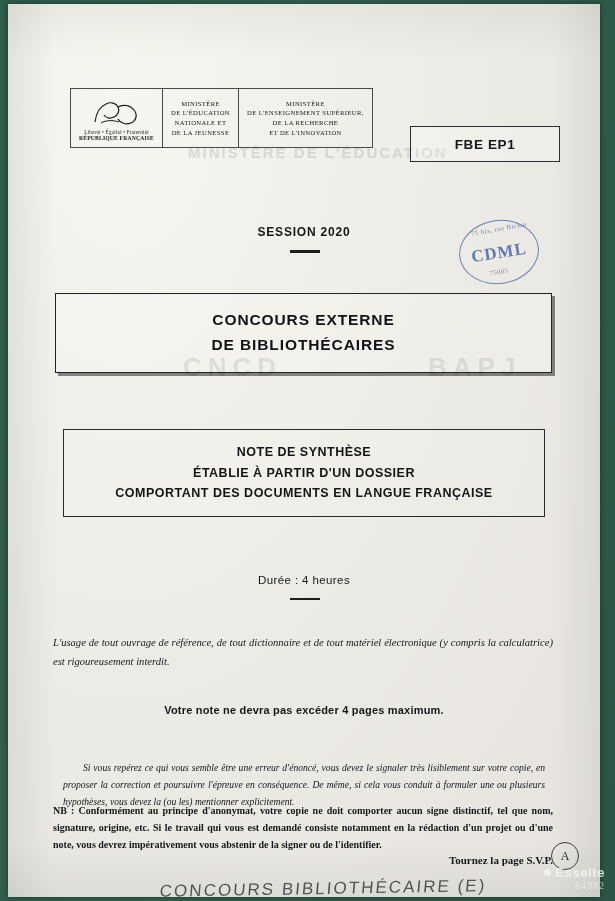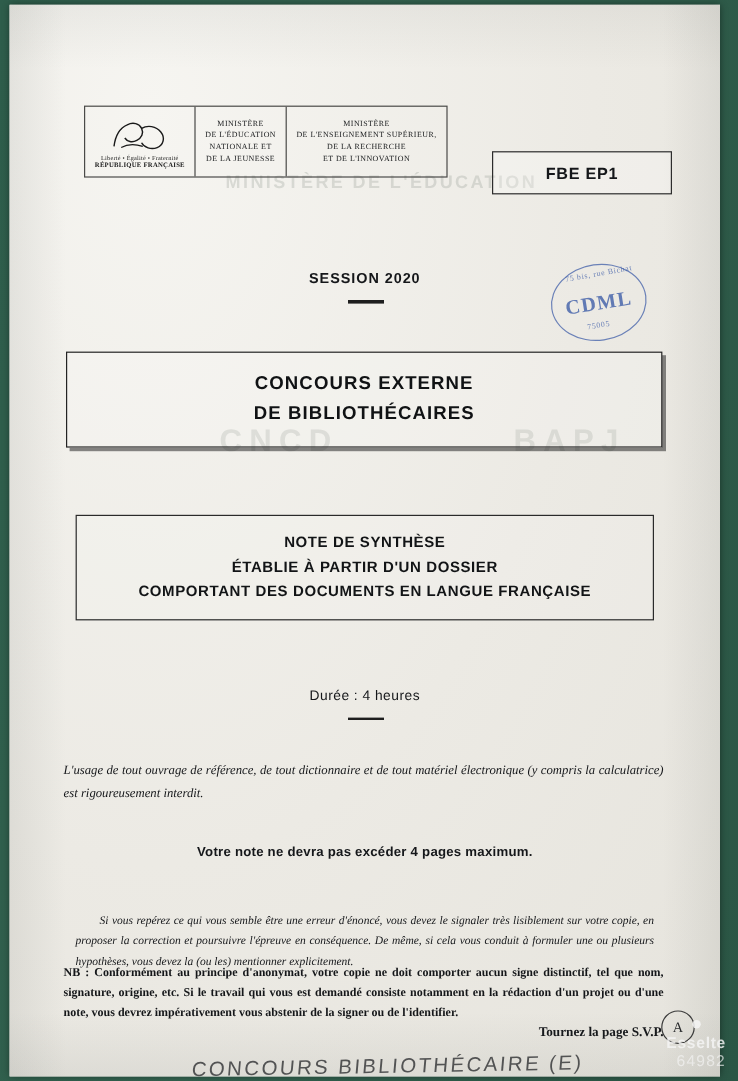--- a/index.html
+++ b/index.html
@@ -314,31 +314,31 @@
     font-family: "Liberation Sans", sans-serif;
   }
   #esselte .brand {
     font-size: 13px;
     letter-spacing: .6px;
     font-weight: bold;
     display: flex;
     align-items: center;
     gap: 4px;
     justify-content: flex-end;
-    flex-direction: column;
   }
   #esselte .dot {
     width: 7px; height: 7px; border-radius: 50%;
     background: rgba(245,245,245,.85);
     display: inline-block;
   }
   #esselte .num {
-    font-size: 13px;
+    font-size: 10px;
     letter-spacing: 1px;
     opacity: .8;
+    font-family: Liberation Serif, serif;
   }
 
   
   #handwriting {
     position: absolute;
     left: 160px;
     bottom: 2px;
     font-family: "Liberation Sans", sans-serif;
     font-size: 17px;
     letter-spacing: 2px;

